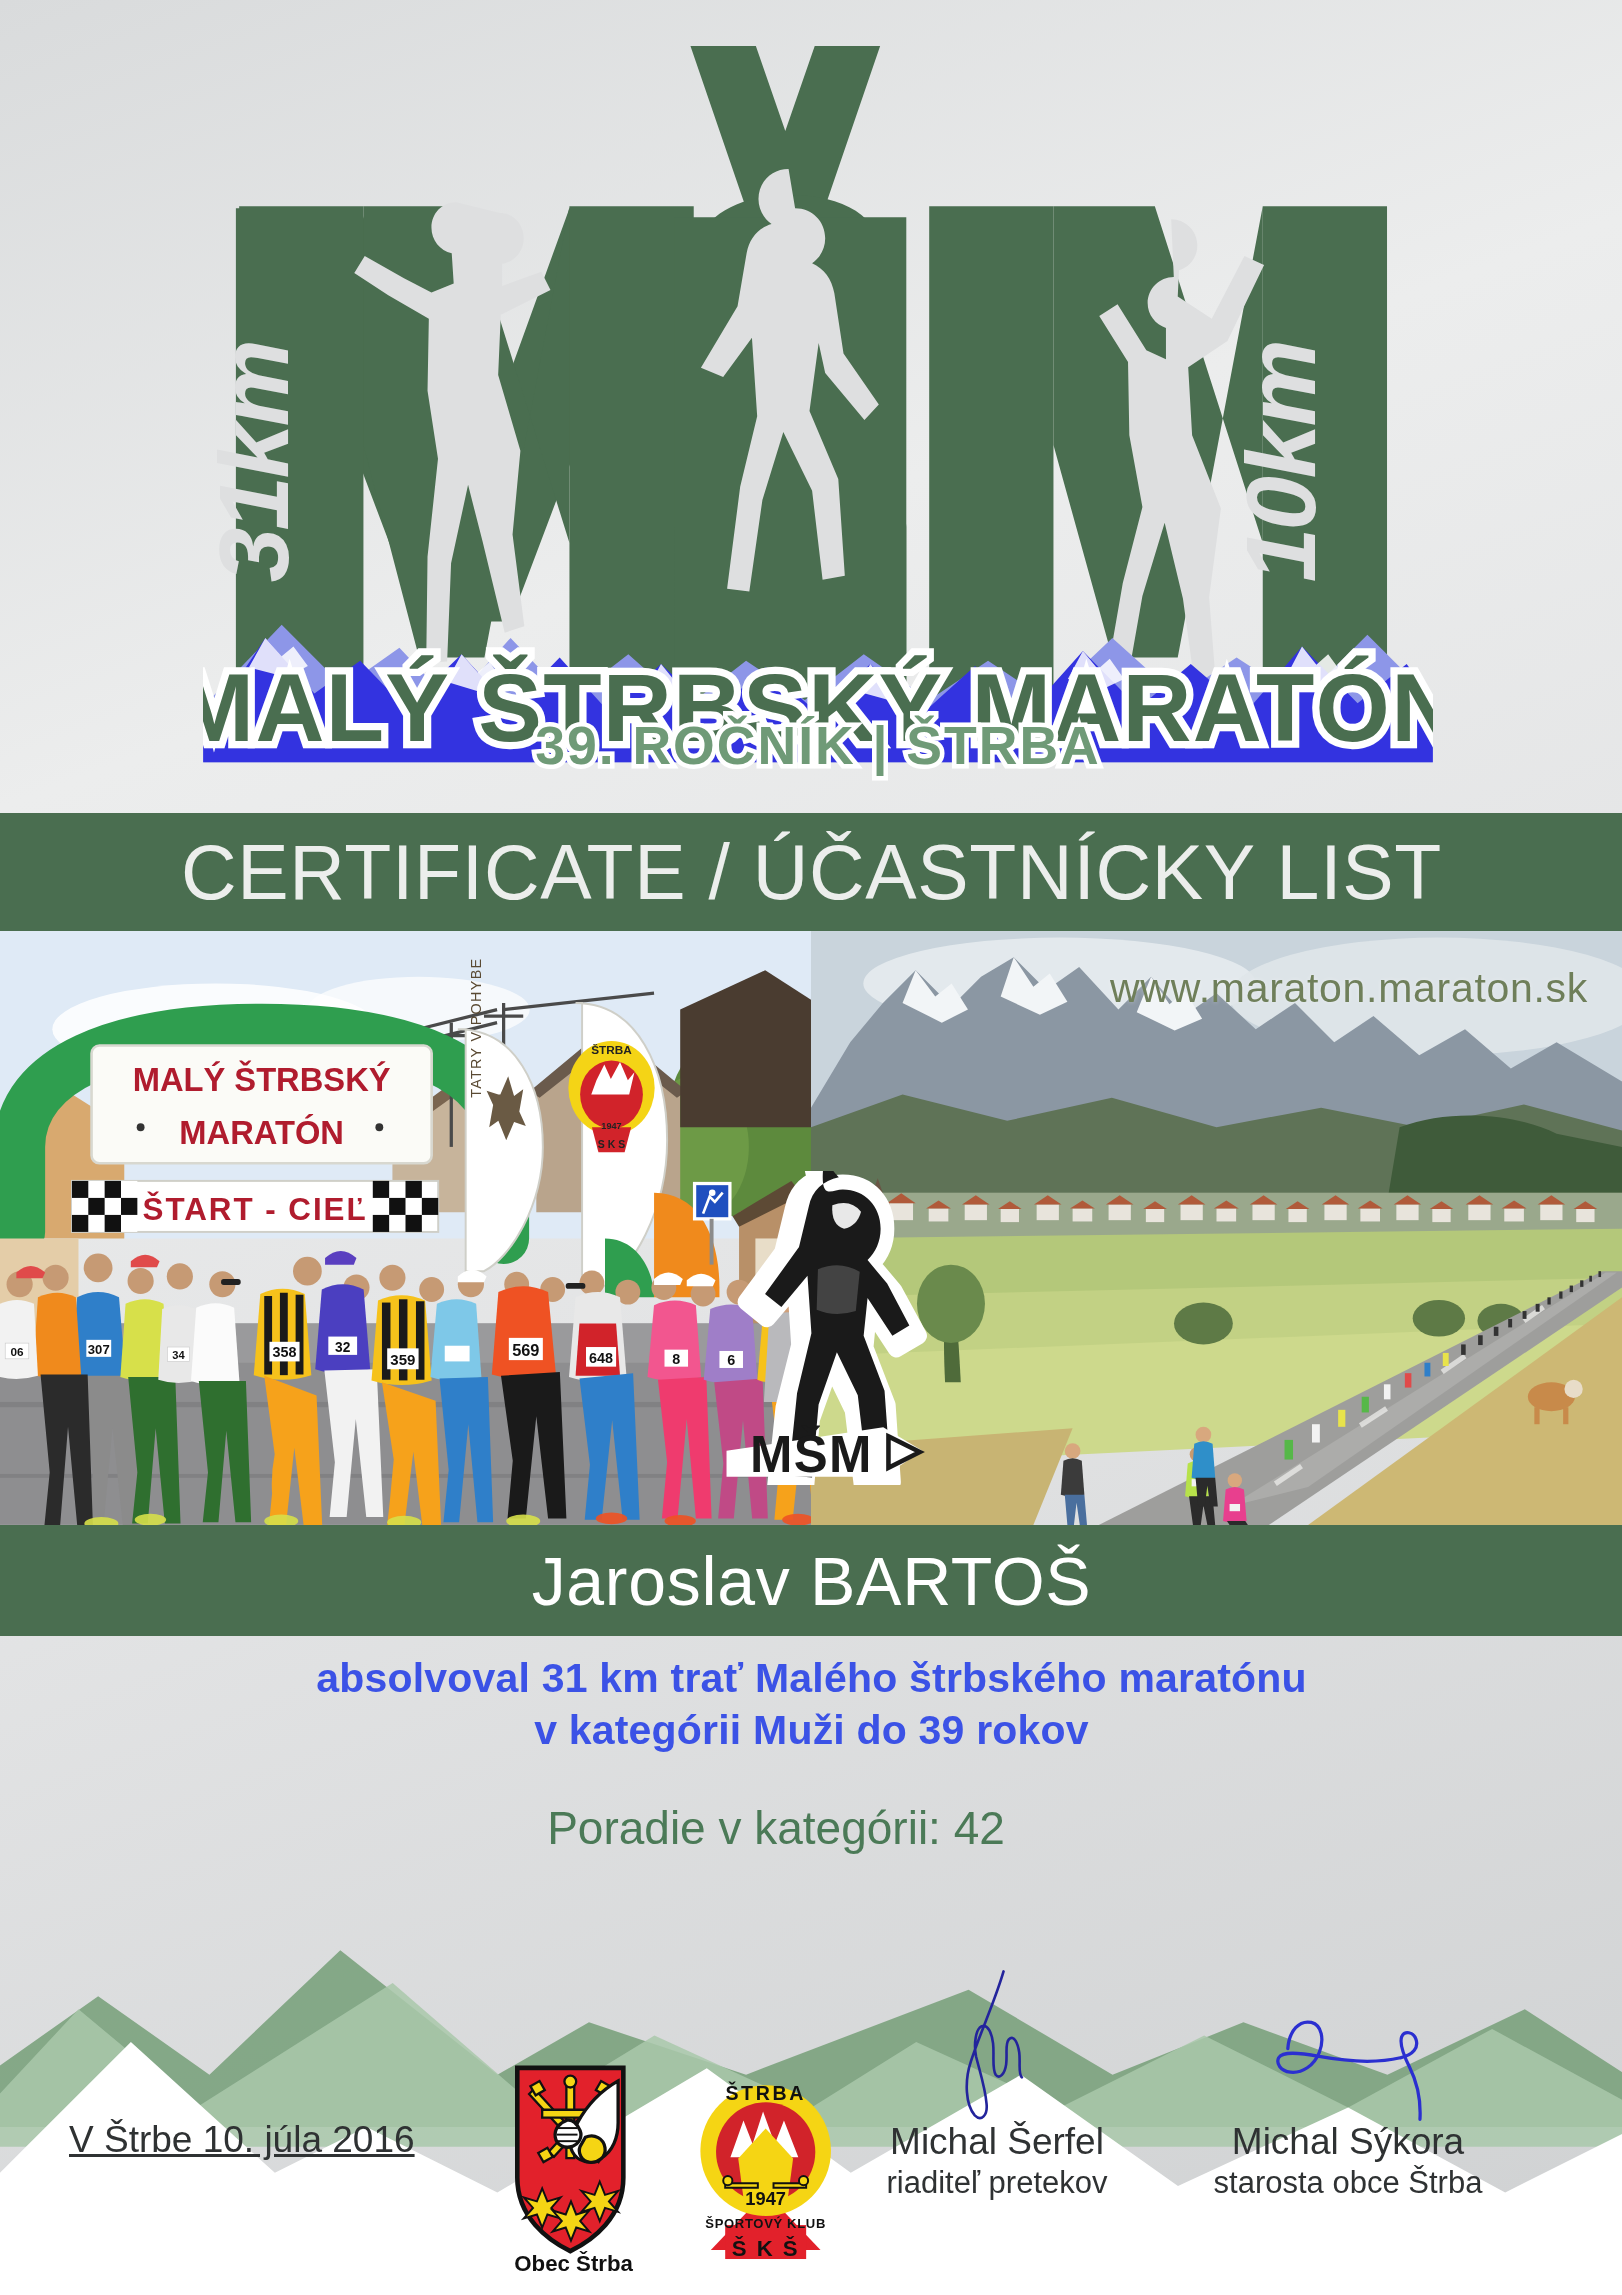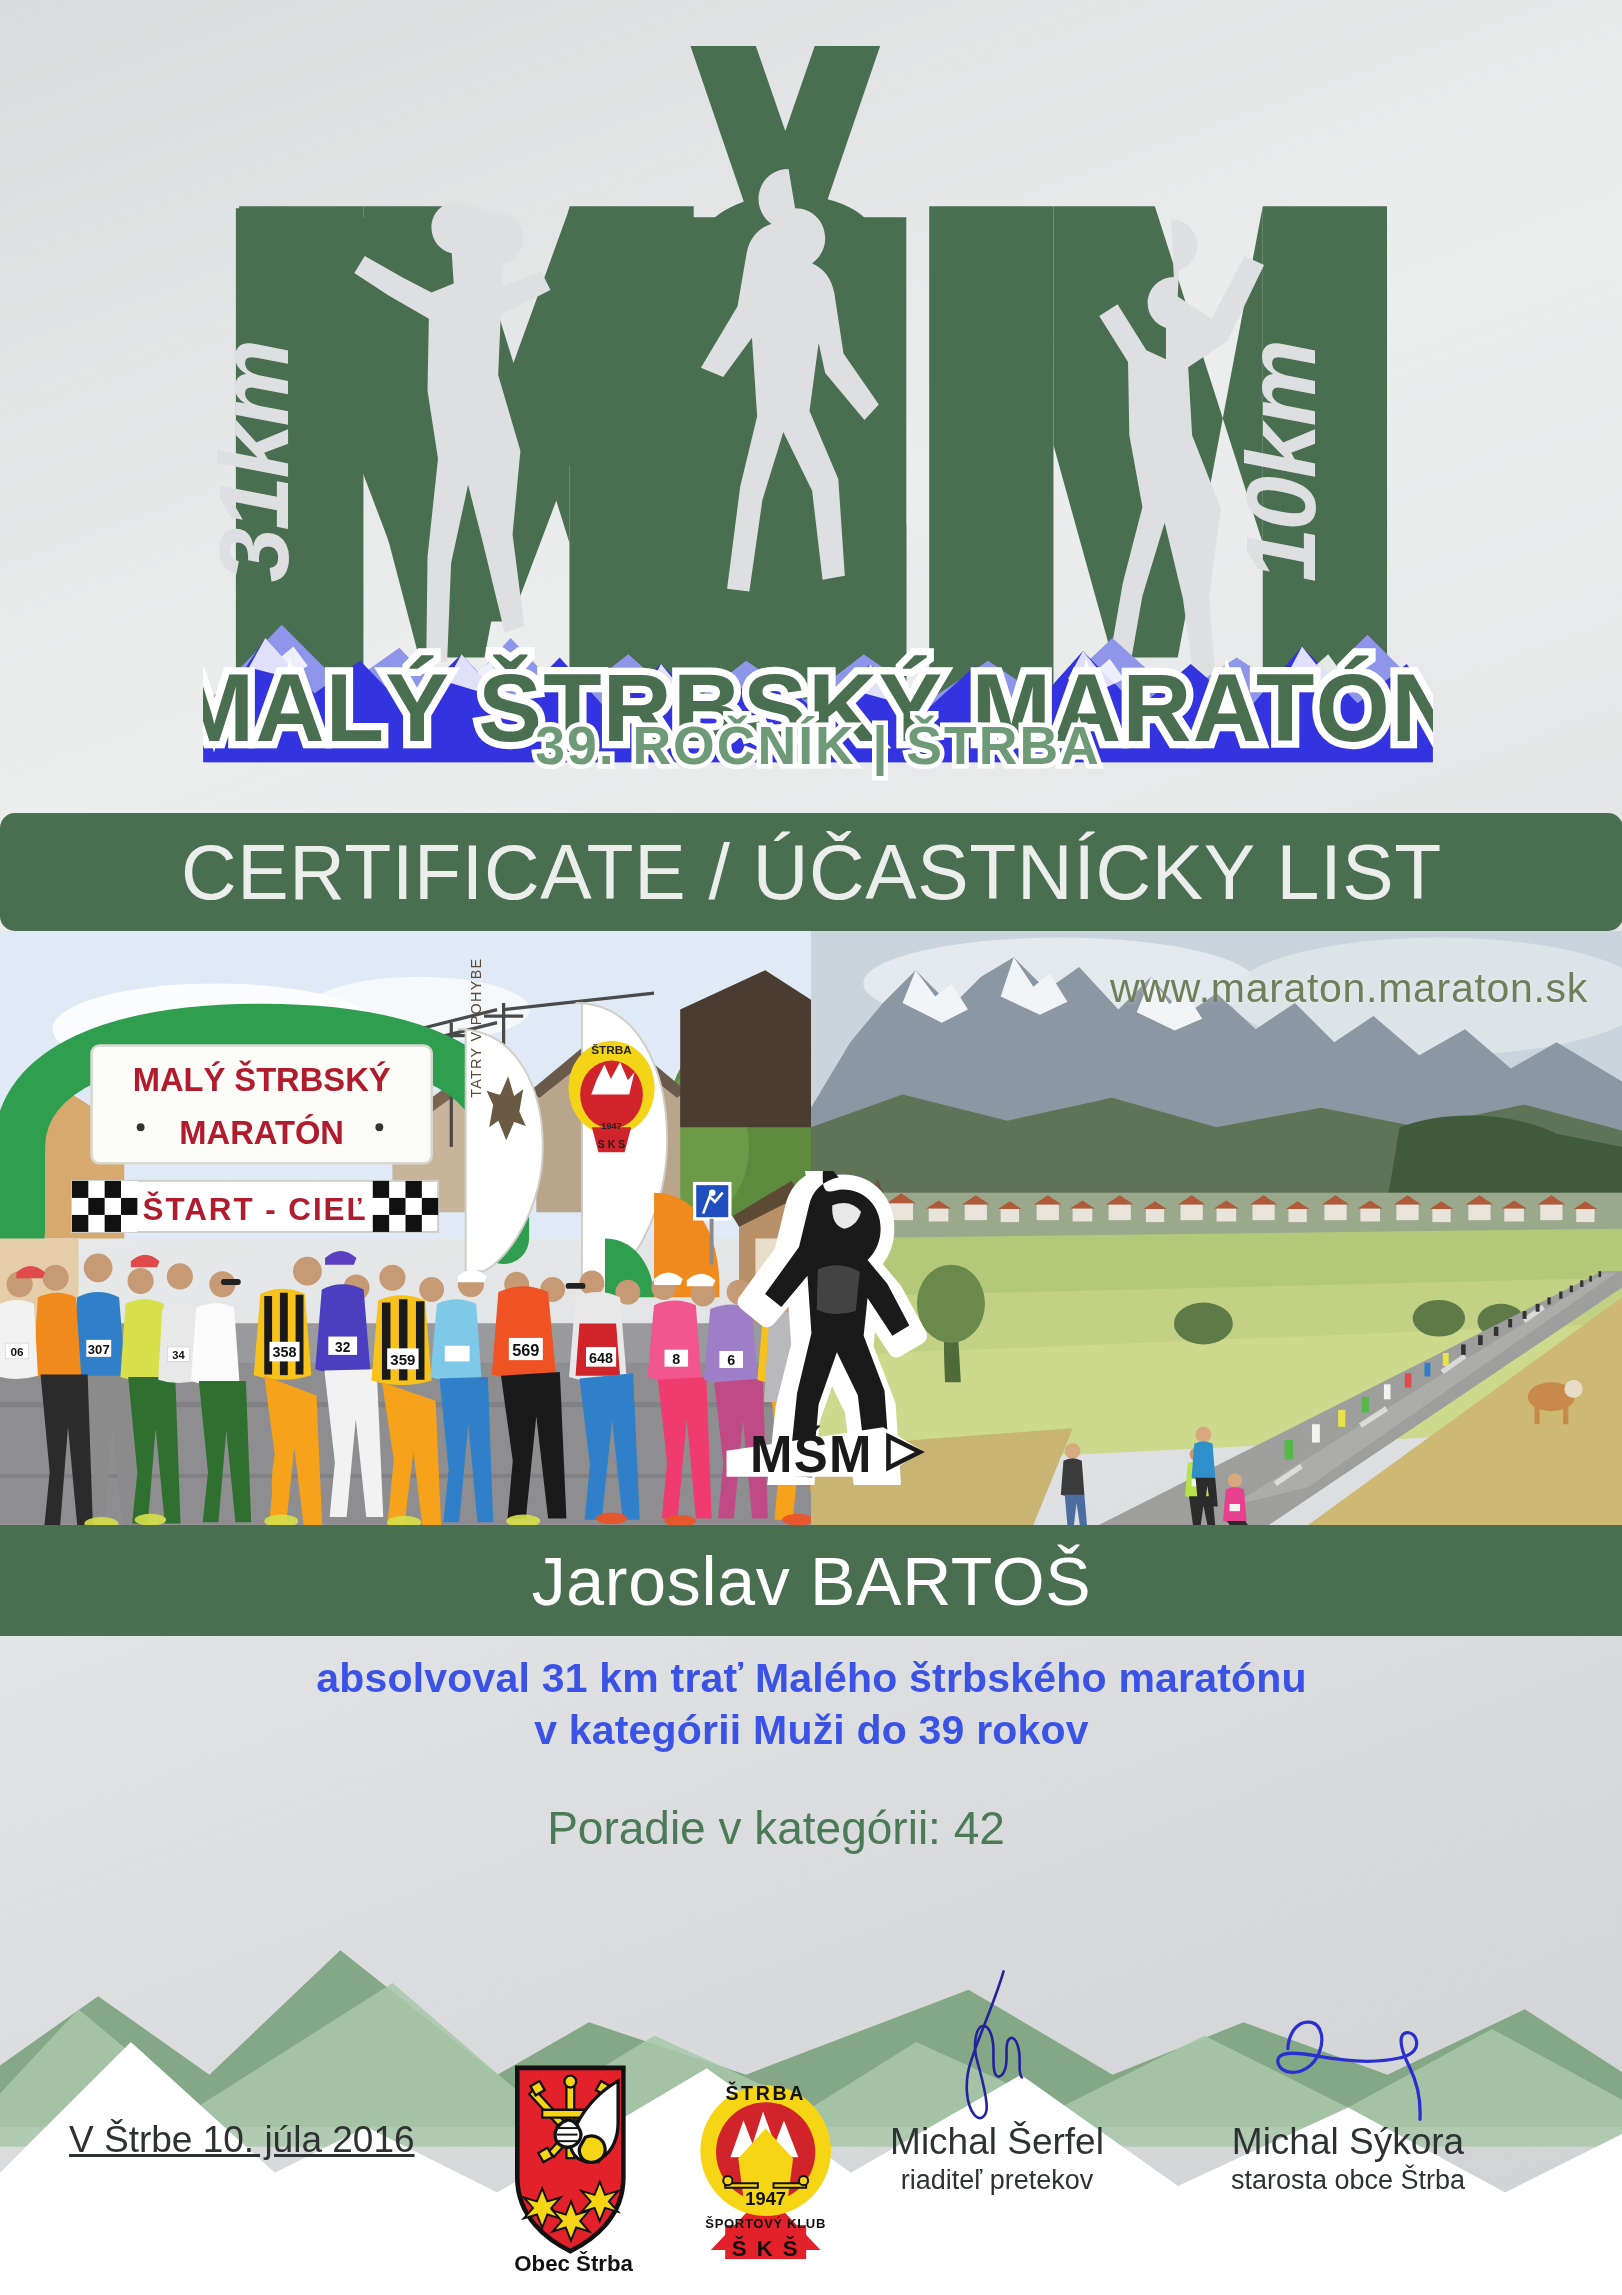--- a/index.html
+++ b/index.html
@@ -20,21 +20,21 @@
   
   #logo-block {
     position:absolute; left:0; top:0; width:1623px; height:795px;
   }
   #msm-logo-svg { position:absolute; left:203px; top:46px; width:1230px; height:726px; }
 
   
   #cert-band {
     position:absolute; left:0; top:813px; width:1623px; height:118px;
     background:#4a6e50;
-    display:flex; align-items:center; justify-content:center;border-radius:15px;
+    display:flex; align-items:center; justify-content:center;
   }
   #cert-band-title {
     color:#eceeec; font-size:77px; font-weight:400; letter-spacing:0.7px;
     white-space:nowrap; line-height:1;
   }
 
   
   #photo-strip {
     position:absolute; left:0; top:931px; width:1623px; height:594px;
     display:flex;
@@ -92,21 +92,21 @@
   }
   #crest-obec { position:absolute; left:508px; top:-21px; width:141px; height:216px; }
   #crest-sks  { position:absolute; left:699px; top:-27.5px; width:134px; height:222px; }
 
   .sig-group { position:absolute; width:314px; text-align:center; }
   #sig-1 { left:840px; top:-111px; }
   #sig-2 { left:1191px; top:-111px; }
   .sig-ink { position:relative; height:152px; }
   .sig-ink svg { position:absolute; left:0; top:0; }
   .sig-name { font-size:37px; color:#2f3233; white-space:nowrap; line-height:1.1; }
-  .sig-role { font-size:27px; color:#2f3233; white-space:nowrap; line-height:1.2; margin-top:1.3px;}
+  .sig-role { font-size:31px; color:#2f3233; white-space:nowrap; line-height:1.2; margin-top:1.3px;}
 </style>
 </head>
 <body>
 
 <div id="page">
 
   <div id="logo-block">
     <svg id="msm-logo-svg" viewBox="0 0 1880 1110">
       <defs>
         <clipPath id="clipM1">

